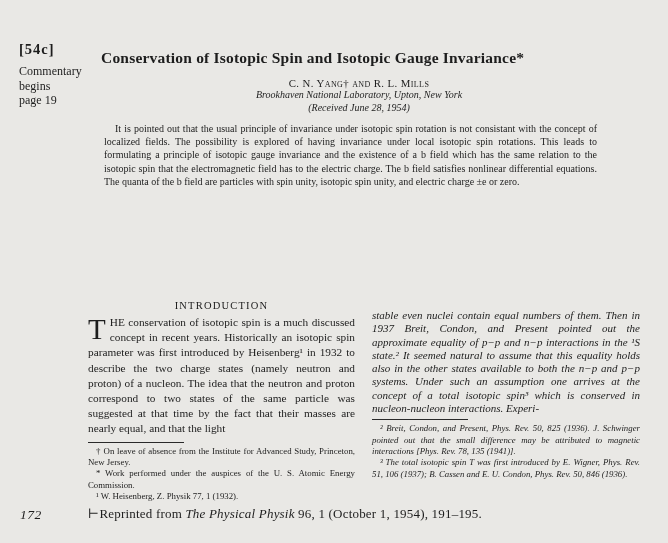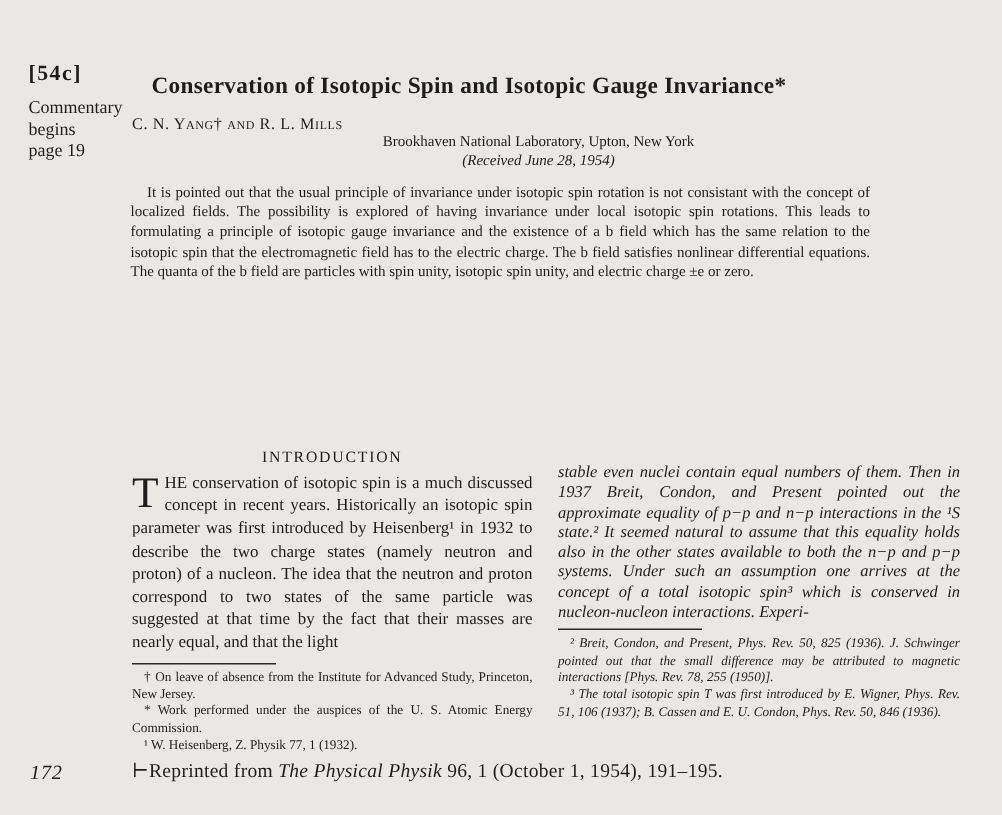--- a/index.html
+++ b/index.html
@@ -24,34 +24,34 @@
     font-size:12px; line-height:14.5px;
   }
   
   .title {
     position:absolute; left:101px; top:49px; width:542px;
     margin:0; text-align:left;
     font-size:15.5px; font-weight:bold; letter-spacing:0.2px;
   }
   .authors {
     position:absolute; left:88px; top:77px; width:542px;
-    text-align:left; font-variant:small-caps;
+    text-align:center; font-variant:small-caps;
     font-size:10.8px; letter-spacing:0.4px;
   }
   .affiliation {
     position:absolute; left:88px; top:89px; width:542px;
-    text-align:center; font-size:10px;
+    text-align:center; font-style:italic; font-size:10px;
   }
   .received {
     position:absolute; left:88px; top:102px; width:542px;
     text-align:center; font-size:10px;font-style:italic;
   }
   
   .abstract {
-    position:absolute; left:87px; top:122px; width:493px;
+    position:absolute; left:104px; top:122px; width:493px;
     margin:0; font-size:10px; line-height:13.2px;
     text-align:justify; text-indent:11px;
   }
   
   .col { position:absolute; top:300px; }
   .col-left  { left:88px;  width:267px; }
   .col-right { left:372px; width:268px;font-style:italic; }
   .section-heading {
     margin:0 0 4px 0; text-align:center;
     font-size:10.5px; font-weight:normal; letter-spacing:1.2px;
@@ -115,21 +115,21 @@
     <p class="body-par"><span class="dropcap">T</span><span>HE conservation of isotopic spin is a much discussed concept in recent years. Historically an isotopic spin parameter was first introduced by Heisenberg¹ in 1932 to describe the two charge states (namely neutron and proton) of a nucleon. The idea that the neutron and proton correspond to two states of the same particle was suggested at that time by the fact that their masses are nearly equal, and that the light</span></p>
     <div class="fn-rule"></div>
     <p class="footnote">† On leave of absence from the Institute for Advanced Study, Princeton, New Jersey.</p>
     <p class="footnote">* Work performed under the auspices of the U. S. Atomic Energy Commission.</p>
     <p class="footnote">¹ W. Heisenberg, Z. Physik 77, 1 (1932).</p>
   </div>
 
   <div class="col col-right">
     <p class="body-par">stable even nuclei contain equal numbers of them. Then in 1937 Breit, Condon, and Present pointed out the approximate equality of p−p and n−p interactions in the ¹S state.² It seemed natural to assume that this equality holds also in the other states available to both the n−p and p−p systems. Under such an assumption one arrives at the concept of a total isotopic spin³ which is conserved in nucleon-nucleon interactions. Experi-</p>
     <div class="fn-rule"></div>
-    <p class="footnote">² Breit, Condon, and Present, Phys. Rev. 50, 825 (1936). J. Schwinger pointed out that the small difference may be attributed to magnetic interactions [Phys. Rev. 78, 255 (1950)].</p>
+    <p class="footnote">² Breit, Condon, and Present, Phys. Rev. 50, 825 (1936). J. Schwinger pointed out that the small difference may be attributed to magnetic interactions [Phys. Rev. 78, 135 (1941)].</p>
     <p class="footnote">³ The total isotopic spin T was first introduced by E. Wigner, Phys. Rev. 51, 106 (1937); B. Cassen and E. U. Condon, Phys. Rev. 50, 846 (1936).</p>
   </div>
 
   <div class="page-number">172</div>
 
   <div class="reprint-line"><span>⊢Reprinted from </span><em>The Physical Physik</em><span> 96, 1 (October 1, 1954), 191–195.</span></div>
 
 </div>
 
 </body></html>

